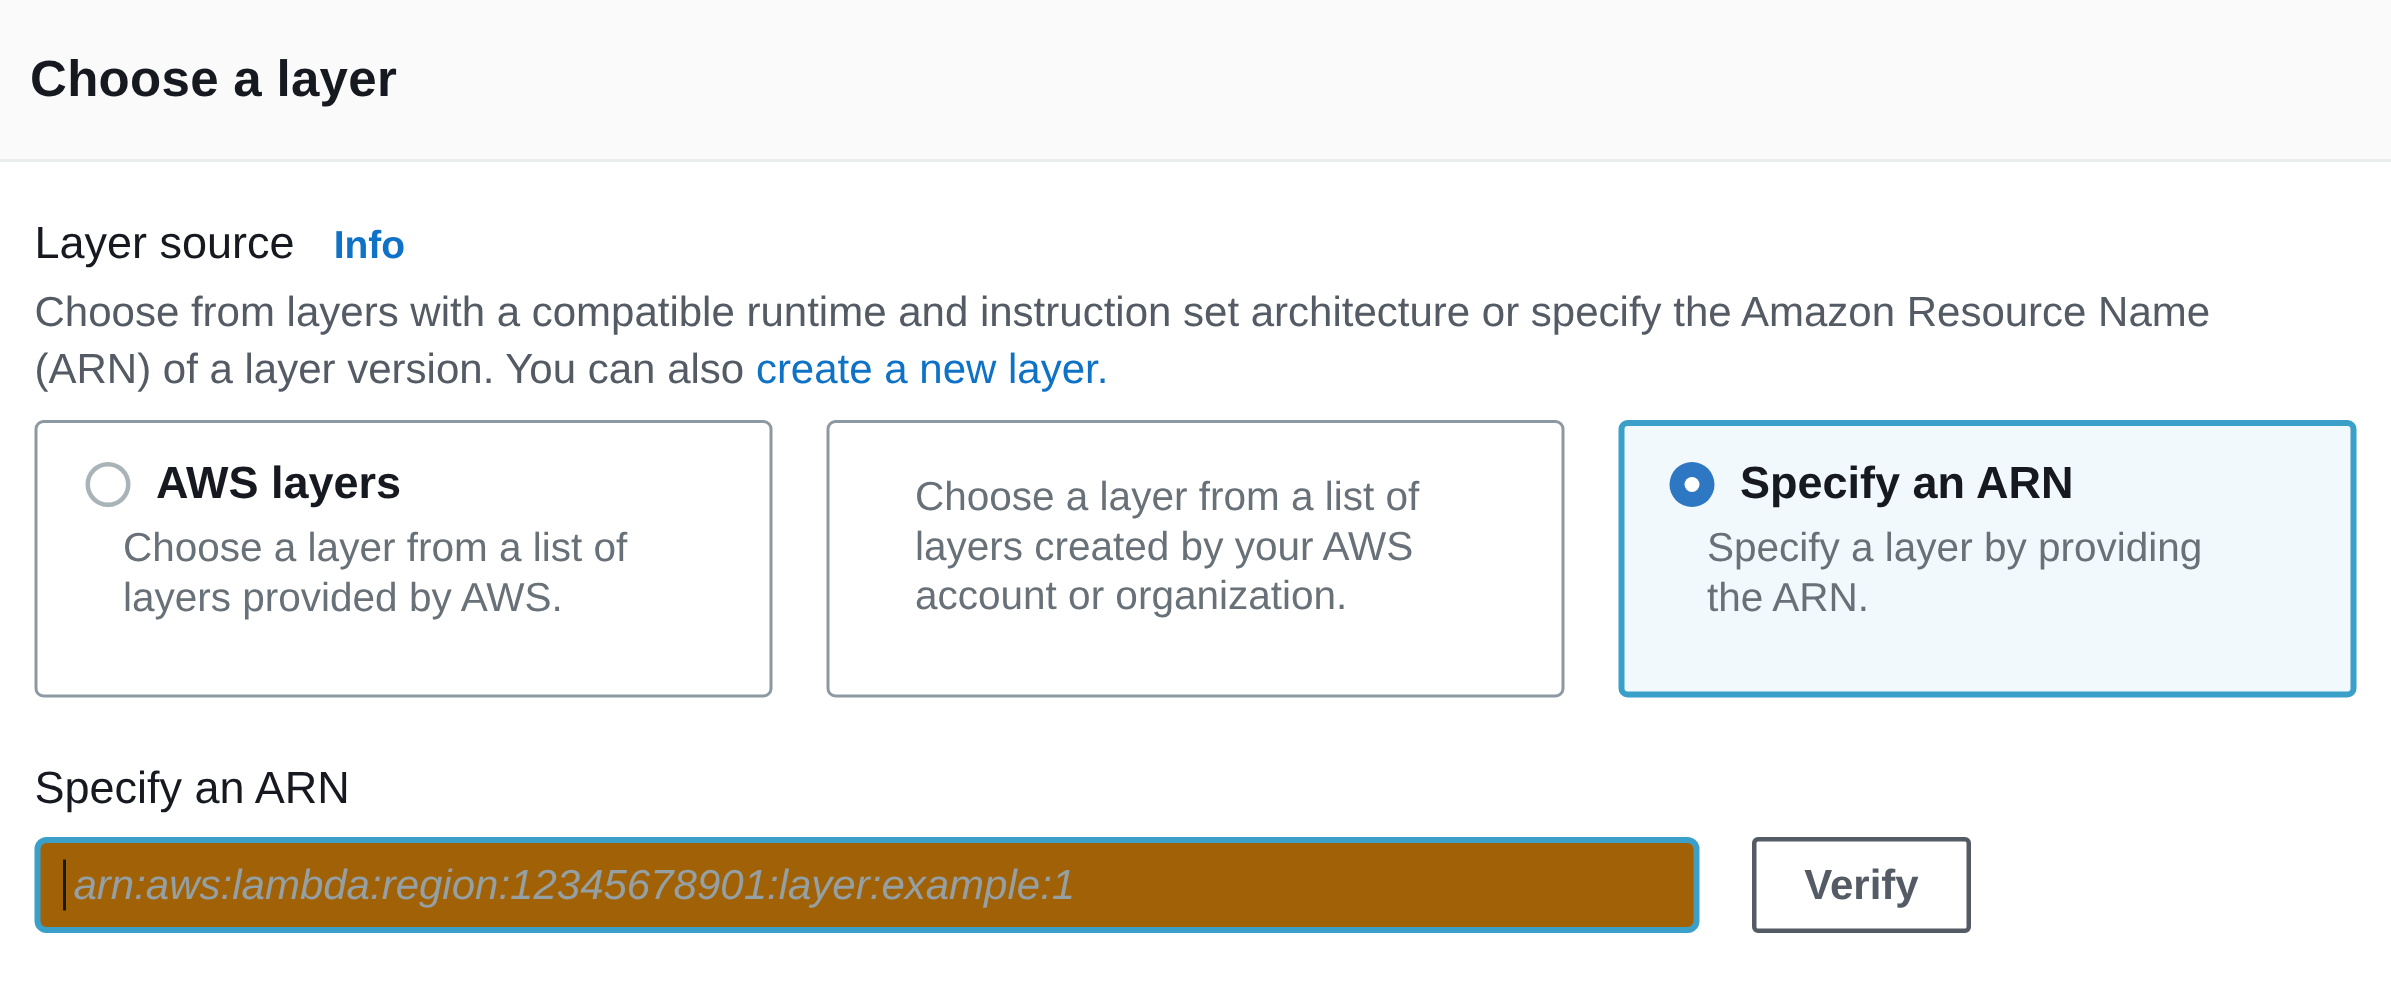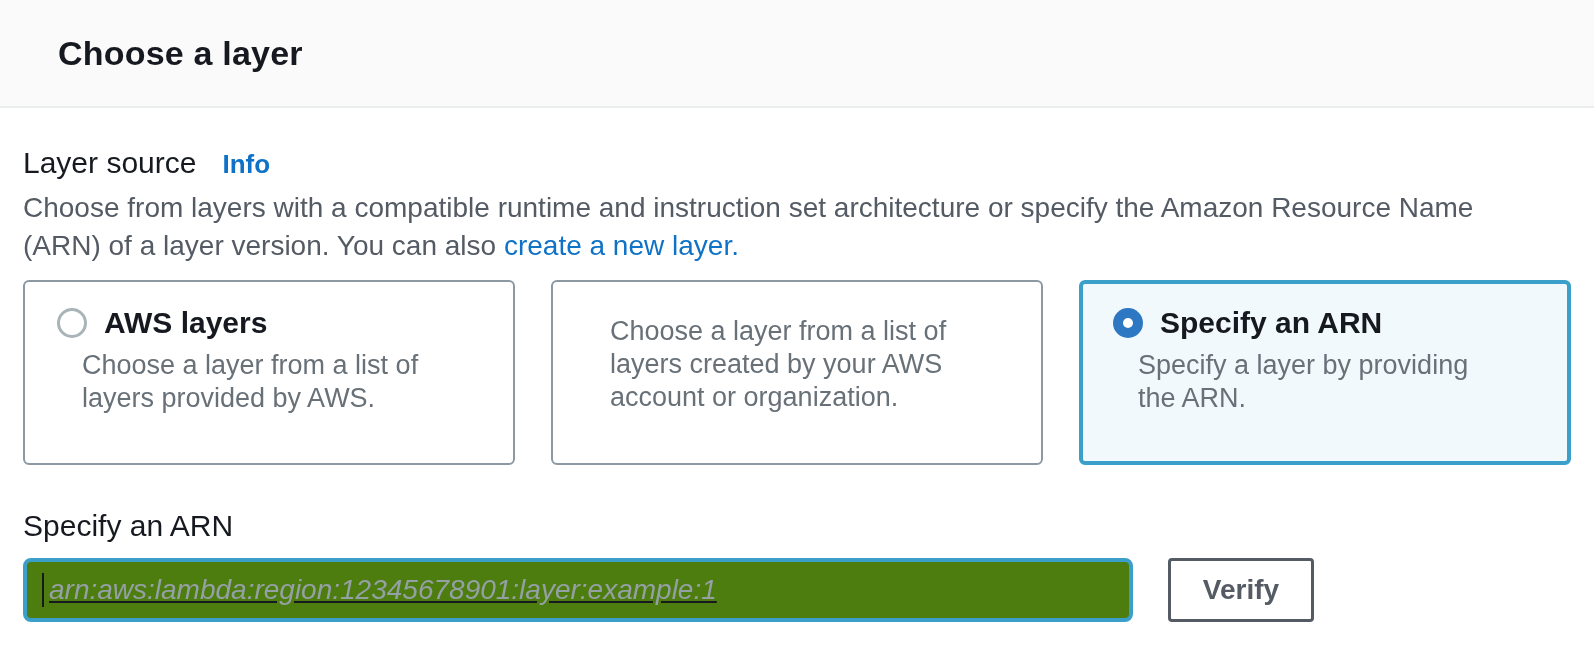--- a/index.html
+++ b/index.html
@@ -6,21 +6,21 @@
   html, body { width: 1594px; height: 666px; background: #ffffff; overflow: hidden; }
   body { font-family: "Liberation Sans", "DejaVu Sans", sans-serif; color: #16191f; }
 
   
   .panel-header {
     height: 108px;
     background: #fafafa;
     border-bottom: 2px solid #eaeded;
     display: flex;
     align-items: center;
-    padding: 0 58px;
+    padding: 0 20px;
   }
   .panel-title {
     font-size: 34px;
     font-weight: 700;
     color: #16191f;
     letter-spacing: 0.2px;
   }
 
   
   .panel-body { padding: 0 23px; }
@@ -143,22 +143,21 @@
   .arn-input {
     width: 100%;
     height: 64px;
     border: 4px solid #3aa0c9;
     border-radius: 8px;
     padding: 0 18px 0 22px;
     font-size: 28px;
     font-family: "Liberation Sans", "DejaVu Sans", sans-serif;
     color: #16191f;
     outline: none;
-    background: #4d7c0f;
-    text-decoration: underline;
+    background: #a16207;
   }
   .arn-input::placeholder {
     font-style: italic;
     color: #95a0a4;
     opacity: 1;
   }
   .caret {
     position: absolute;
     left: 19px; top: 15px;
     width: 2px; height: 34px;

